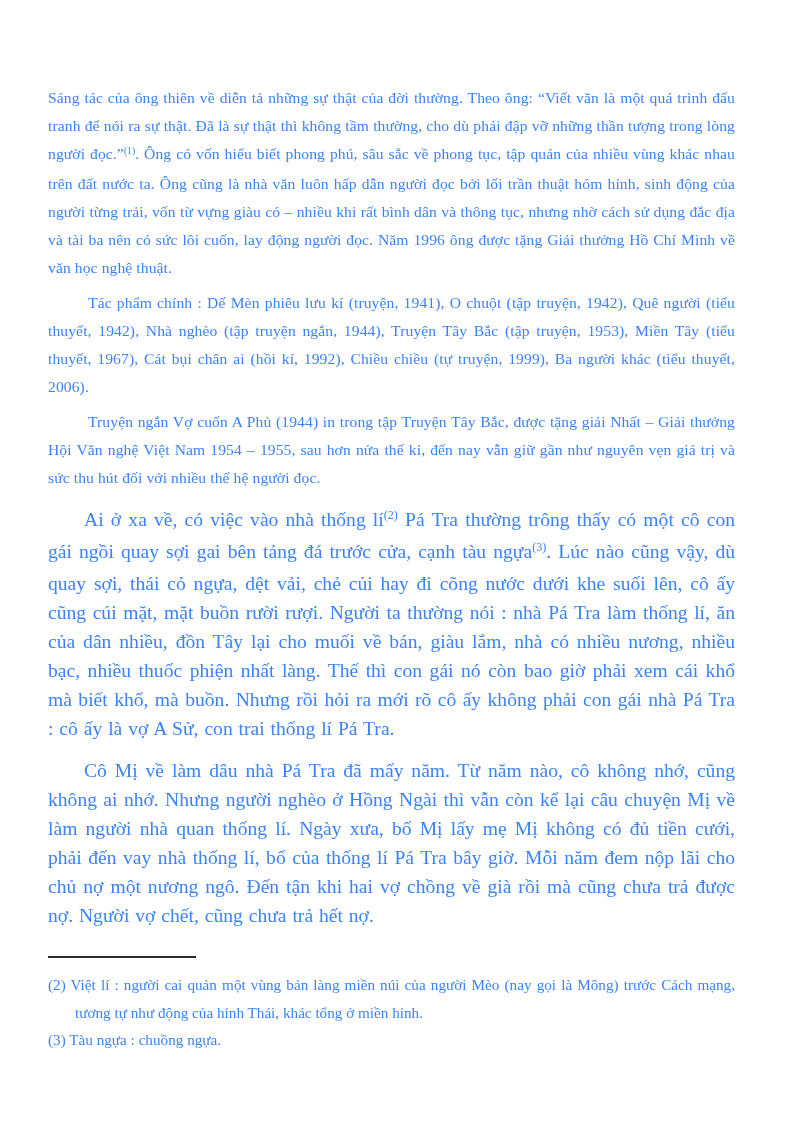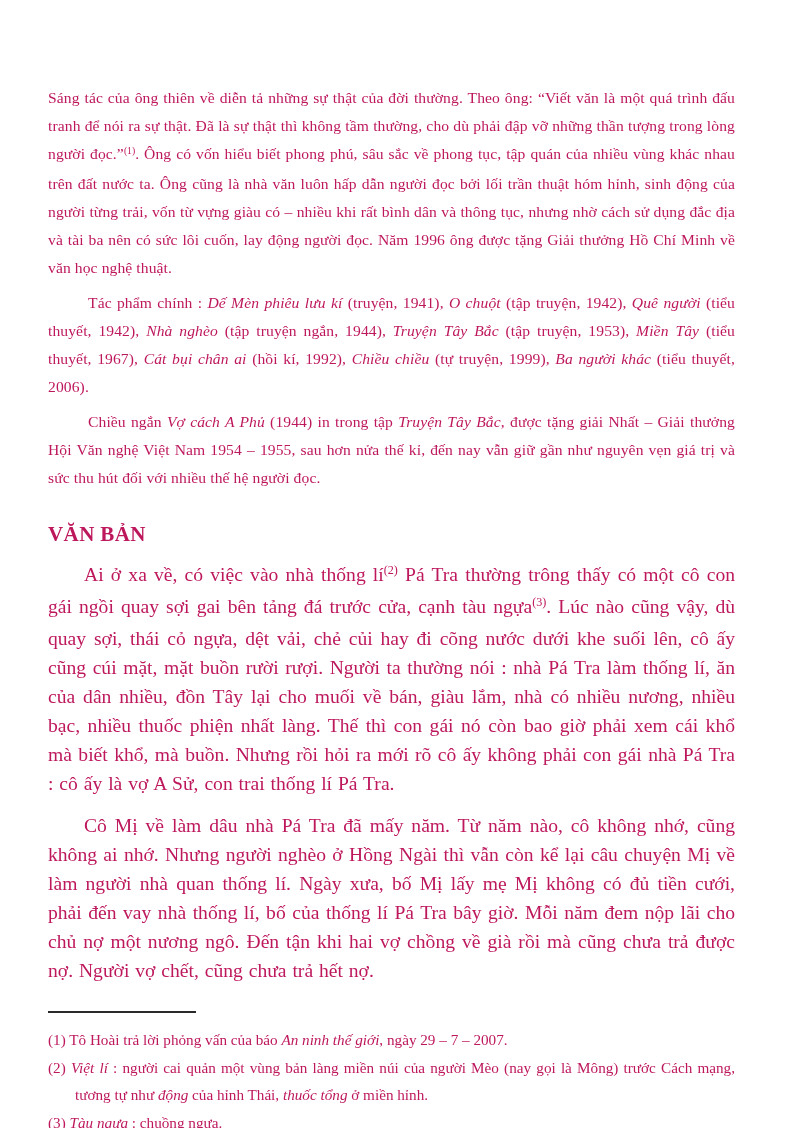--- a/index.html
+++ b/index.html
@@ -49,46 +49,44 @@
   }
   .footnote {
     font-size: 15.2px;
     line-height: 27.5px;
     text-align: justify;
   }
   .footnote.hang {
     padding-left: 27px;
     text-indent: -27px;
   }
-  .i { font-style: italic; }
+  .i { }
   .sup {
     font-size: 62%;
     vertical-align: baseline;
     position: relative;
     top: -0.55em;
     letter-spacing: 0;
   }
 </style>
 </head>
 <body>
 
-<div class="page" style="background: rgb(255, 255, 255); color: #be185d; padding-left: 48px;">
+<div class="page" style="background: rgb(255, 255, 255); color: #3b82f6; padding-left: 48px;">
 
   <p class="intro"><span>Sáng tác của ông thiên về diễn tả những sự thật của đời thường. Theo ông: “Viết văn là một quá trình đấu tranh để nói ra sự thật. Đã là sự thật thì không tầm thường, cho dù phải đập vỡ những thần tượng trong lòng người đọc.”</span><span class="sup">(1)</span><span>. Ông có vốn hiểu biết phong phú, sâu sắc về phong tục, tập quán của nhiều vùng khác nhau trên đất nước ta. Ông cũng là nhà văn luôn hấp dẫn người đọc bởi lối trần thuật hóm hỉnh, sinh động của người từng trải, vốn từ vựng giàu có – nhiều khi rất bình dân và thông tục, nhưng nhờ cách sử dụng đắc địa và tài ba nên có sức lôi cuốn, lay động người đọc. Năm 1996 ông được tặng Giải thưởng Hồ Chí Minh về văn học nghệ thuật.</span></p>
 
   <p class="intro indent"><span>Tác phẩm chính : </span><span class="i">Dế Mèn phiêu lưu kí</span><span> (truyện, 1941), </span><span class="i">O chuột</span><span> (tập truyện, 1942), </span><span class="i">Quê người</span><span> (tiểu thuyết, 1942), </span><span class="i">Nhà nghèo</span><span> (tập truyện ngắn, 1944), </span><span class="i">Truyện Tây Bắc</span><span> (tập truyện, 1953), </span><span class="i">Miền Tây</span><span> (tiểu thuyết, 1967), </span><span class="i">Cát bụi chân ai</span><span> (hồi kí, 1992), </span><span class="i">Chiều chiều</span><span> (tự truyện, 1999), </span><span class="i">Ba người khác</span><span> (tiểu thuyết, 2006).</span></p>
 
-  <p class="intro indent"><span>Chiều ngắn </span><span class="i">Vợ cách A Phủ</span><span> (1944) in trong tập </span><span class="i">Truyện Tây Bắc</span><span>, được tặng giải Nhất – Giải thưởng Hội Văn nghệ Việt Nam 1954 – 1955, sau hơn nửa thế kỉ, đến nay vẫn giữ gần như nguyên vẹn giá trị và sức thu hút đối với nhiều thế hệ người đọc.</span></p>
+  <p class="intro indent"><span>Truyện ngắn </span><span class="i">Vợ cuốn A Phủ</span><span> (1944) in trong tập </span><span class="i">Truyện Tây Bắc</span><span>, được tặng giải Nhất – Giải thưởng Hội Văn nghệ Việt Nam 1954 – 1955, sau hơn nửa thế kỉ, đến nay vẫn giữ gần như nguyên vẹn giá trị và sức thu hút đối với nhiều thế hệ người đọc.</span></p>
 
-  <h2 class="heading">VĂN BẢN</h2>
 
   <p class="bodytext"><span>Ai ở xa về, có việc vào nhà thống lí</span><span class="sup">(2)</span><span> Pá Tra thường trông thấy có một cô con gái ngồi quay sợi gai bên tảng đá trước cửa, cạnh tàu ngựa</span><span class="sup">(3)</span><span>. Lúc nào cũng vậy, dù quay sợi, thái cỏ ngựa, dệt vải, chẻ củi hay đi cõng nước dưới khe suối lên, cô ấy cũng cúi mặt, mặt buồn rười rượi. Người ta thường nói : nhà Pá Tra làm thống lí, ăn của dân nhiều, đồn Tây lại cho muối về bán, giàu lắm, nhà có nhiều nương, nhiều bạc, nhiều thuốc phiện nhất làng. Thế thì con gái nó còn bao giờ phải xem cái khổ mà biết khổ, mà buồn. Nhưng rồi hỏi ra mới rõ cô ấy không phải con gái nhà Pá Tra : cô ấy là vợ A Sử, con trai thống lí Pá Tra.</span></p>
 
   <p class="bodytext"><span>Cô Mị về làm dâu nhà Pá Tra đã mấy năm. Từ năm nào, cô không nhớ, cũng không ai nhớ. Nhưng người nghèo ở Hồng Ngài thì vẫn còn kể lại câu chuyện Mị về làm người nhà quan thống lí. Ngày xưa, bố Mị lấy mẹ Mị không có đủ tiền cưới, phải đến vay nhà thống lí, bố của thống lí Pá Tra bây giờ. Mỗi năm đem nộp lãi cho chủ nợ một nương ngô. Đến tận khi hai vợ chồng về già rồi mà cũng chưa trả được nợ. Người vợ chết, cũng chưa trả hết nợ.</span></p>
 
   <div class="footnotes">
     <div class="fn-rule"></div>
-    <p class="footnote"><span>(1) Tô Hoài trả lời phỏng vấn của báo </span><span class="i">An ninh thế giới</span><span>, ngày 29 – 7 – 2007.</span></p>
-    <p class="footnote hang"><span>(2) </span><span class="i">Việt lí</span><span> : người cai quản một vùng bản làng miền núi của người Mèo (nay gọi là Mông) trước Cách mạng, tương tự như </span><span class="i">động</span><span> của hỉnh Thái, </span><span class="i">thuốc tổng</span><span> ở miền hỉnh.</span></p>
+    <p class="footnote hang"><span>(2) </span><span class="i">Việt lí</span><span> : người cai quản một vùng bản làng miền núi của người Mèo (nay gọi là Mông) trước Cách mạng, tương tự như </span><span class="i">động</span><span> của hỉnh Thái, </span><span class="i">khác tổng</span><span> ở miền hỉnh.</span></p>
     <p class="footnote"><span>(3) </span><span class="i">Tàu ngựa</span><span> : chuồng ngựa.</span></p>
   </div>
 
 </div>
 
 </body></html>

